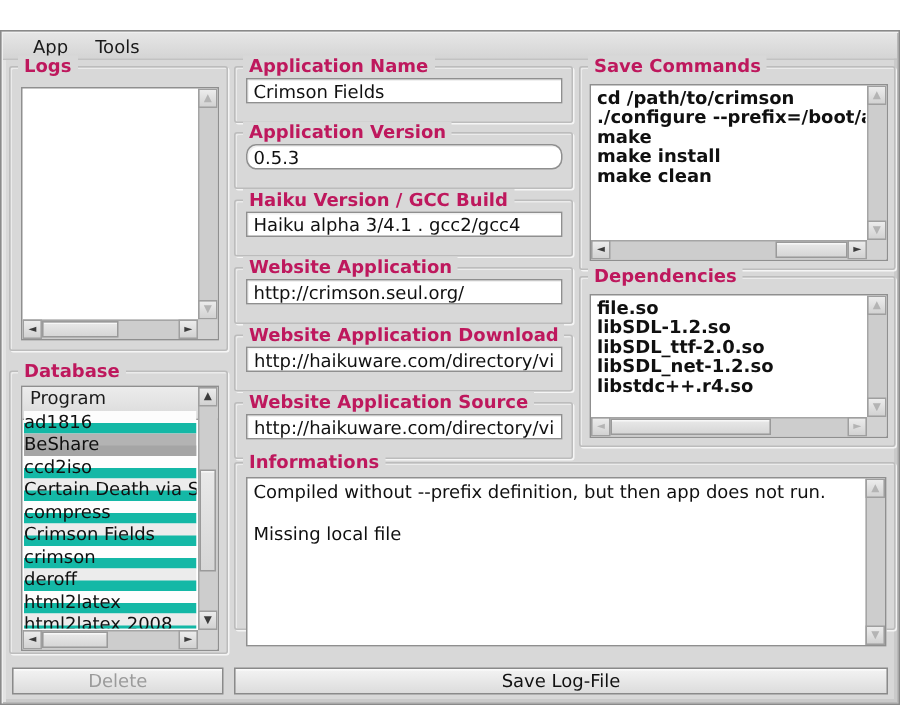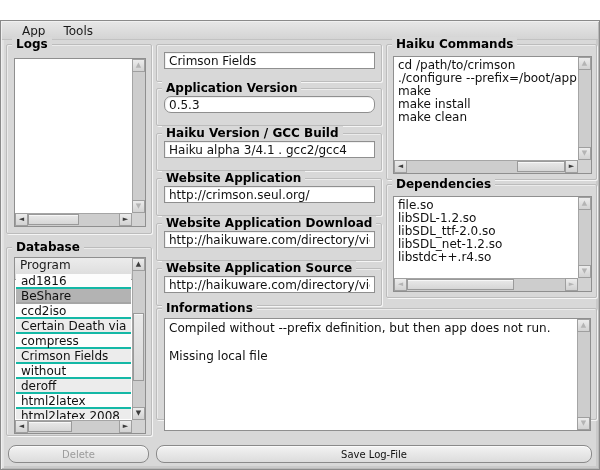--- a/index.html
+++ b/index.html
@@ -21,26 +21,26 @@
          box-shadow:inset 1px 1px 0 #f0f0f0, inset -1px -1px 0 #b9b9b9, inset 3px 3px 0 #e3e3e3, inset -3px -3px 0 #cacaca; }
 
   .menubar { position:absolute; left:1px; right:1px; top:1px; height:18px; background:linear-gradient(#e6e6e6,#d4d4d4);
          border-bottom:1px solid #c2c2c2; display:flex; align-items:center; padding-left:18px; gap:14px; }
   .menu-item { font-size:12px; color:#1a1a1a; padding:0 2px; cursor:default; }
 
   
   .group { position:absolute; border:1px solid #bcbcbc; border-radius:2px;
          box-shadow:inset 1px 1px 0 #ebebeb, 1px 1px 0 rgba(255,255,255,.75); }
   .glabel { position:absolute; top:-8px; left:5px; padding:0 4px; background:#d8d8d8;
-         font-weight:bold; font-size:12px; color:#000000; white-space:nowrap; line-height:14px; }
+         font-weight:bold; font-size:12px; color:#be185d; white-space:nowrap; line-height:14px; }
 
   
   .whitebox { position:absolute; background:#fff; border:1px solid #8f8f8f; overflow:hidden; }
   .txt-content { position:absolute; left:1px; top:1px; right:14px; bottom:1px; overflow:hidden; padding:1px 3px; }
-  .txt-content.h-scrolled { bottom:14px; }
+  .txt-content.h-scrolled { bottom:14px;font-weight:bold; }
   .txt-line { font-size:12px; line-height:13px; white-space:nowrap; min-height:13px; color:#101010; }
   .txt-line.info { line-height:14px; min-height:14px; }
 
   .field-input { position:absolute; background:#fff; border:1px solid #8f8f8f; font-family:"DejaVu Sans","Liberation Sans",sans-serif;
          font-size:12px; color:#101010; padding:0 4px; box-shadow:inset 1px 1px 0 rgba(0,0,0,.06); outline:none; }
 
   
   .vscroll { position:absolute; top:0; right:0; width:13px; background:#cdcdcd; border-left:1px solid #a5a5a5; }
   .vscroll.with-h { bottom:13px; } .vscroll.full { bottom:0; }
   .hscroll { position:absolute; left:0; bottom:0; right:13px; height:13px; background:#cdcdcd; border-top:1px solid #a5a5a5; }
@@ -52,28 +52,28 @@
   .hscroll .sb-btn.left { left:0; top:-1px; } .hscroll .sb-btn.right { right:0; top:-1px; }
   .sb-thumb { position:absolute; background:linear-gradient(#e9e9e9,#d6d6d6); border:1px solid #9a9a9a; box-shadow:inset 0 1px 0 #f7f7f7; }
   .hscroll .sb-thumb { top:0px; height:11px; }
   .vscroll .sb-thumb { left:0px; width:11px; }
   .sb-corner { position:absolute; right:0; bottom:0; width:13px; height:13px; background:#d2d2d2; }
 
   
   .db-header { height:22px; line-height:14px; background:linear-gradient(#ececec,#dadada); border-bottom:1px solid #9a9a9a;
          font-size:12px; padding-left:5px; color:#1a1a1a; }
   .db-rows { position:absolute; left:1px; right:14px; top:16px; bottom:14px; overflow:hidden; }
-  .db-row { height:15px; line-height:15px; font-size:12px; padding-left:5px; background:#fdfdfd;
-         border-bottom:2px solid #14b8a6; white-space:nowrap; color:#101010; }
+  .db-row { height:15px; line-height:15px; font-size:12px; background:#fdfdfd;
+         border-bottom:7px solid #14b8a6; white-space:nowrap; color:#101010; }
   .db-row.stripe { background:#ececec; }
   .db-row.selected { background:#b3b3b3; border-bottom-color:#a5a5a5; }
 
   
   .btn { position:absolute; height:18px; background:linear-gradient(#f3f3f3,#dcdcdc); border:1px solid #8a8a8a;
-         border-radius:8px; font-size:10px; display:flex; align-items:center; justify-content:center;
+         border-radius:0; font-size:12px; display:flex; align-items:center; justify-content:center;
          box-shadow:inset 0 1px 0 #fbfbfb; color:#111; cursor:default; }
   .btn.disabled { color:#9b9b9b; }
 </style>
 </head>
 <body>
 
 <div class="screen">
 
 
   <div class="window">
@@ -103,40 +103,41 @@
       <div class="glabel">Database</div>
       <div class="whitebox" style="left:7px; top:9px; width:132px; height:177px;">
         <div class="db-header">Program</div>
         <div class="db-rows">
           <div class="db-row">ad1816</div>
           <div class="db-row selected">BeShare</div>
           <div class="db-row">ccd2iso</div>
           <div class="db-row stripe">Certain Death via Space</div>
           <div class="db-row">compress</div>
           <div class="db-row stripe">Crimson Fields</div>
-          <div class="db-row">without</div>
+          <div class="db-row">crimson</div>
           <div class="db-row stripe">deroff</div>
           <div class="db-row">html2latex</div>
           <div class="db-row stripe">html2latex 2008</div>
         </div>
         <div class="vscroll with-h" style="top:0;">
           <div class="sb-btn up">▲</div>
           <div class="sb-btn down">▼</div>
           <div class="sb-thumb" style="top:34%; height:42%;"></div>
         </div>
         <div class="hscroll">
           <div class="sb-btn left">◄</div>
           <div class="sb-btn right">►</div>
           <div class="sb-thumb" style="left:13px; width:38%;"></div>
         </div>
         <div class="sb-corner"></div>
       </div>
     </div>
 
     <div class="group" style="left:155px; top:23px; width:226px; height:38px;">
+      <div class="glabel">Application Name</div>
       <input class="field-input" style="left: 7px; top: 7px; width: 211px; height: 17px;" value="Crimson Fields">
     </div>
 
     <div class="group" style="left:155px; top:67px; width:226px; height:38px;">
       <div class="glabel">Application Version</div>
       <input class="field-input" style="left: 7px; top: 7px; width: 211px; height: 17px; border-radius: 7px;" value="0.5.3">
     </div>
 
     <div class="group" style="left:155px; top:112px; width:226px; height:38px;">
       <div class="glabel">Haiku Version / GCC Build</div>
@@ -152,21 +153,21 @@
       <div class="glabel">Website Application Download</div>
       <input class="field-input" style="left: 7px; top: 7px; width: 211px; height: 17px;" value="http://haikuware.com/directory/view-details">
     </div>
 
     <div class="group" style="left:155px; top:247px; width:226px; height:38px;">
       <div class="glabel">Website Application Source</div>
       <input class="field-input" style="left: 7px; top: 7px; width: 211px; height: 17px;" value="http://haikuware.com/directory/view-details">
     </div>
 
     <div class="group" style="left:385px; top:23px; width:211px; height:136px;">
-      <div class="glabel">Haiku Commands</div>
+      <div class="glabel">Save Commands</div>
       <div class="whitebox" style="left:6px; top:11px; width:199px; height:118px;">
         <div class="txt-content h-scrolled">
           <div class="txt-line">cd /path/to/crimson</div>
           <div class="txt-line">./configure --prefix=/boot/apps/crimson-0</div>
           <div class="txt-line">make</div>
           <div class="txt-line">make install</div>
           <div class="txt-line">make clean</div>
         </div>
         <div class="vscroll with-h">
           <div class="sb-btn up dim">▲</div>

